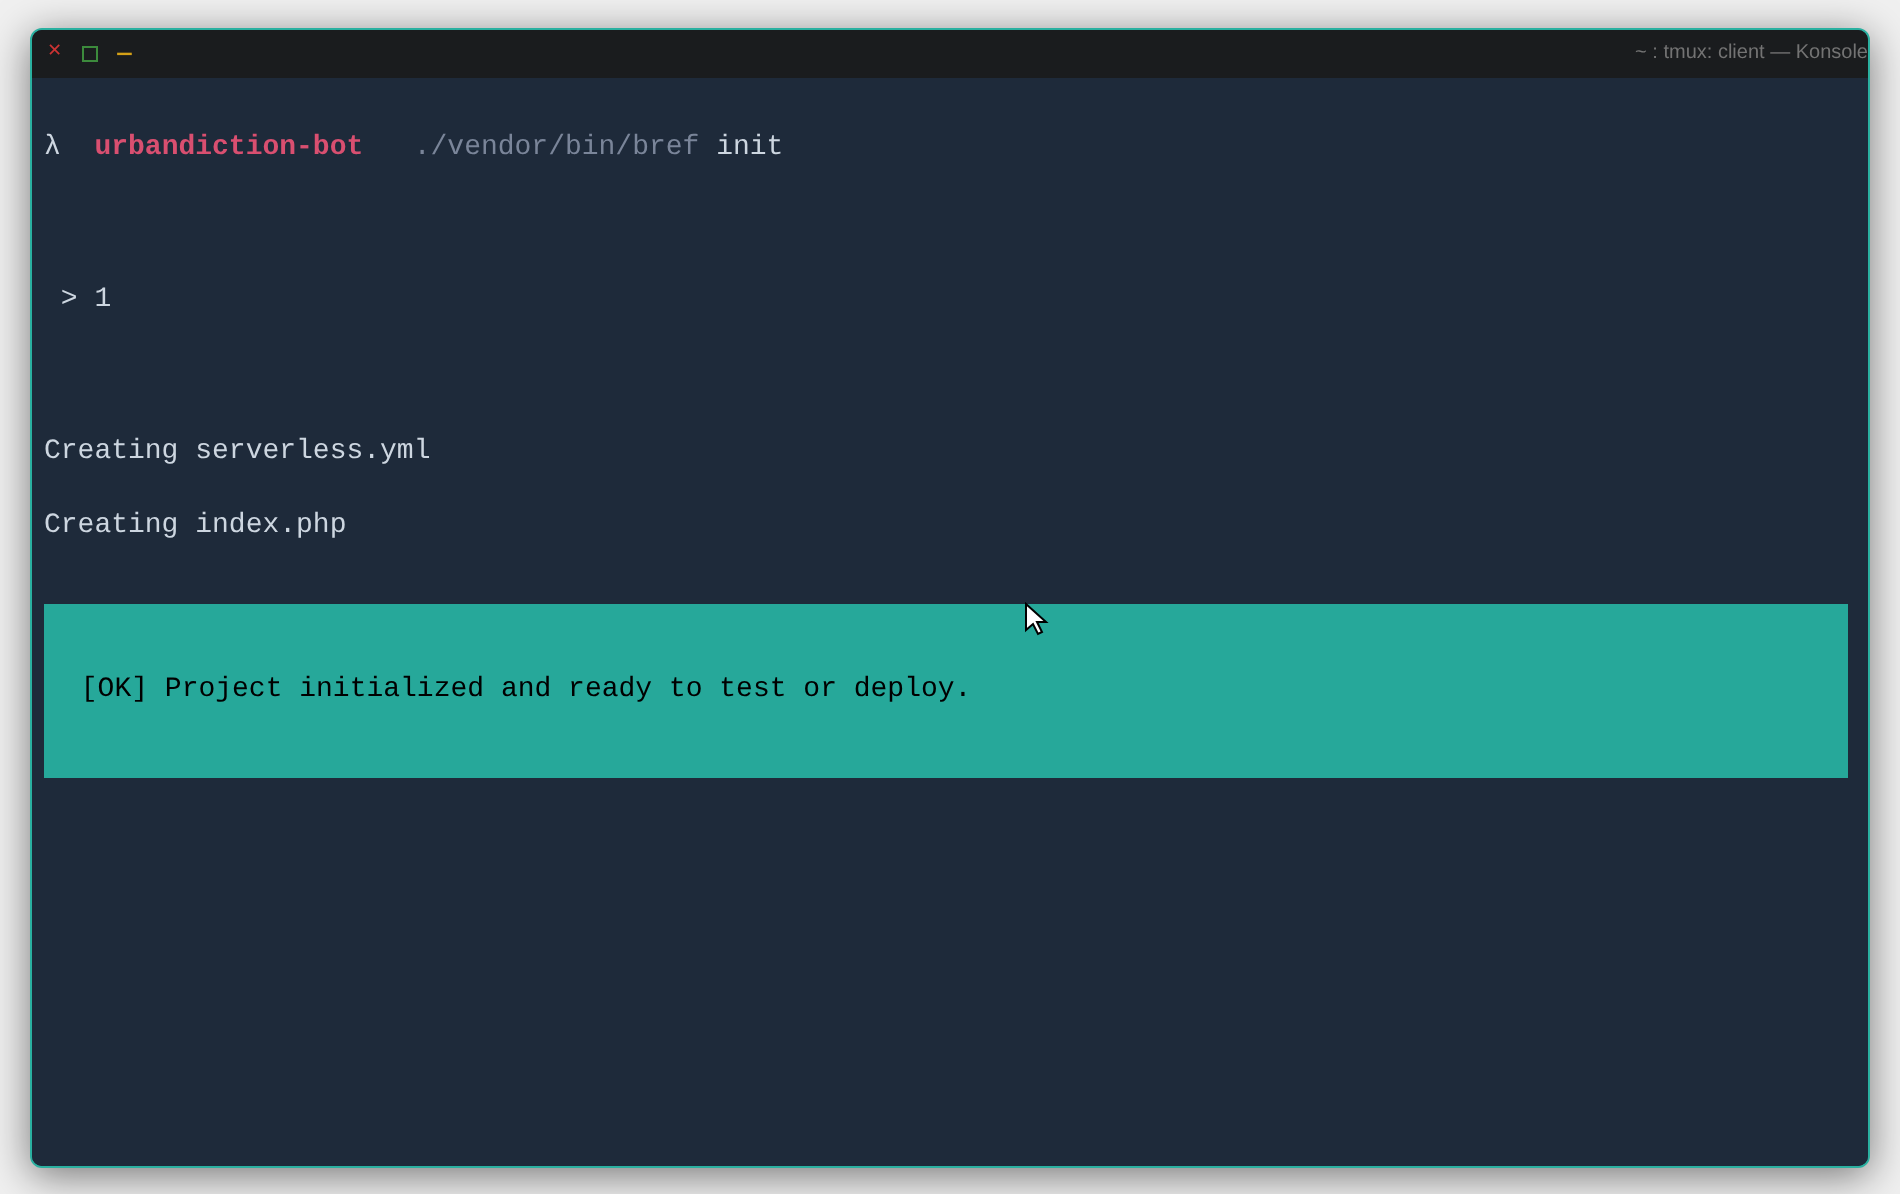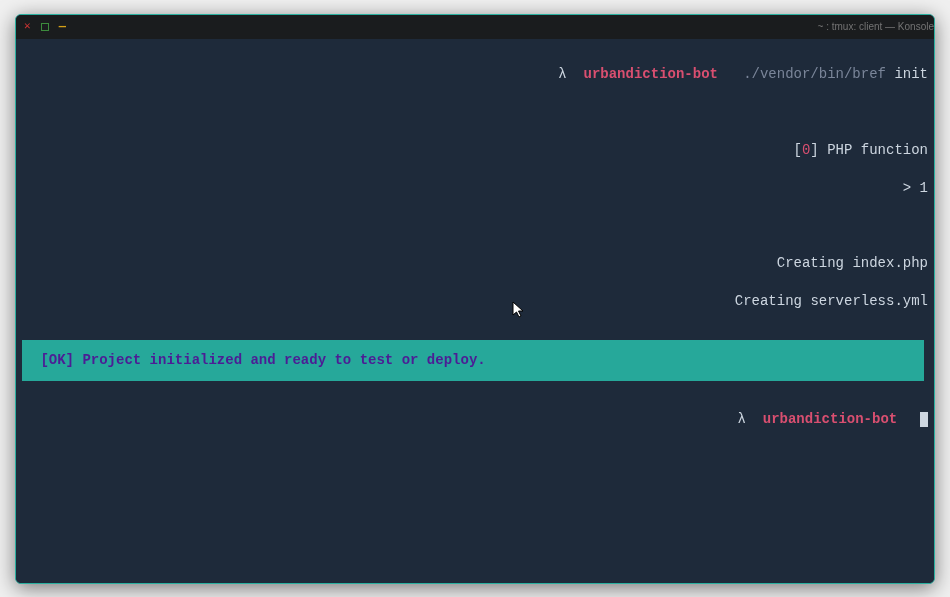--- a/index.html
+++ b/index.html
@@ -52,37 +52,36 @@
   .terminal {
     flex: 1;
     background: #1e2a3a;
     padding: 8px 6px 0 6px;
     color: #cdd6e0;
     line-height: 1.35;
     white-space: pre-wrap;
     word-break: break-all;
     position: relative;
   }
-  .line { display: block; text-align: right; }
+  .line { display: block; }
   .lambda { color: #cdd6e0; }
   .folder { color: #d94f70; font-weight: bold; }
   .cmd-dim { color: #7a8599; }
   .cmd-arg { color: #cdd6e0; }
   .question { color: #2ab0a0; }
   .bracket { color: #d4a017; }
   .php-fn { color: #d4a017; }
   .opt-num { color: #d94f70; }
   .plain { color: #cdd6e0; }
   .ok-banner {
     background: #26a89a;
-    color: #4c1d95;
+    color: #000000;
     width: calc(100% - 4px);
     margin: 10px 0 10px 0;
-    padding: 11px 10px;
-    font-weight: bold;
+    padding: 34px 10px;
   }
   .input-cursor {
     display: inline-block;
     width: 8px;
     height: 15px;
     background: #cdd6e0;
     vertical-align: text-bottom;
     margin-left: 6px;
   }
   .mouse-cursor {
@@ -102,26 +101,24 @@
       <span class="tb-close">✕</span>
       <span class="tb-max"></span>
       <span class="tb-min">—</span>
     </div>
     <div class="titlebar-title">~ : tmux: client — Konsole</div>
   </div>
 
   <div class="terminal">
 <span class="line"><span class="lambda">λ</span>  <span class="folder">urbandiction-bot</span>   <span class="cmd-dim">./vendor/bin/bref</span> <span class="cmd-arg">init</span></span>
 <span class="line"> </span>
-<span class="line">  [<span class="opt-num">0</span>] <span>PHP function</span></span>
 <span class="line"><span> &gt; </span><span>1</span></span>
 <span class="line"> </span>
+<span class="line">Creating serverless.yml</span>
 <span class="line">Creating index.php</span>
-<span class="line">Creating serverless.yml</span>
 <div class="ok-banner"> [OK] Project initialized and ready to test or deploy.</div>
-<span class="line"><span class="lambda">λ</span>  <span class="folder">urbandiction-bot</span>  <span class="input-cursor"></span></span>
 
     <svg class="mouse-cursor" width="14" height="18" viewBox="0 0 14 18">
       <path d="M1 1 L1 14 L4.5 11 L7 16 L9 15 L6.5 10 L11 10 Z" fill="#ffffff" stroke="#000000" stroke-width="1"></path>
     </svg>
   </div>
 
 </div>
 
 </body></html>

